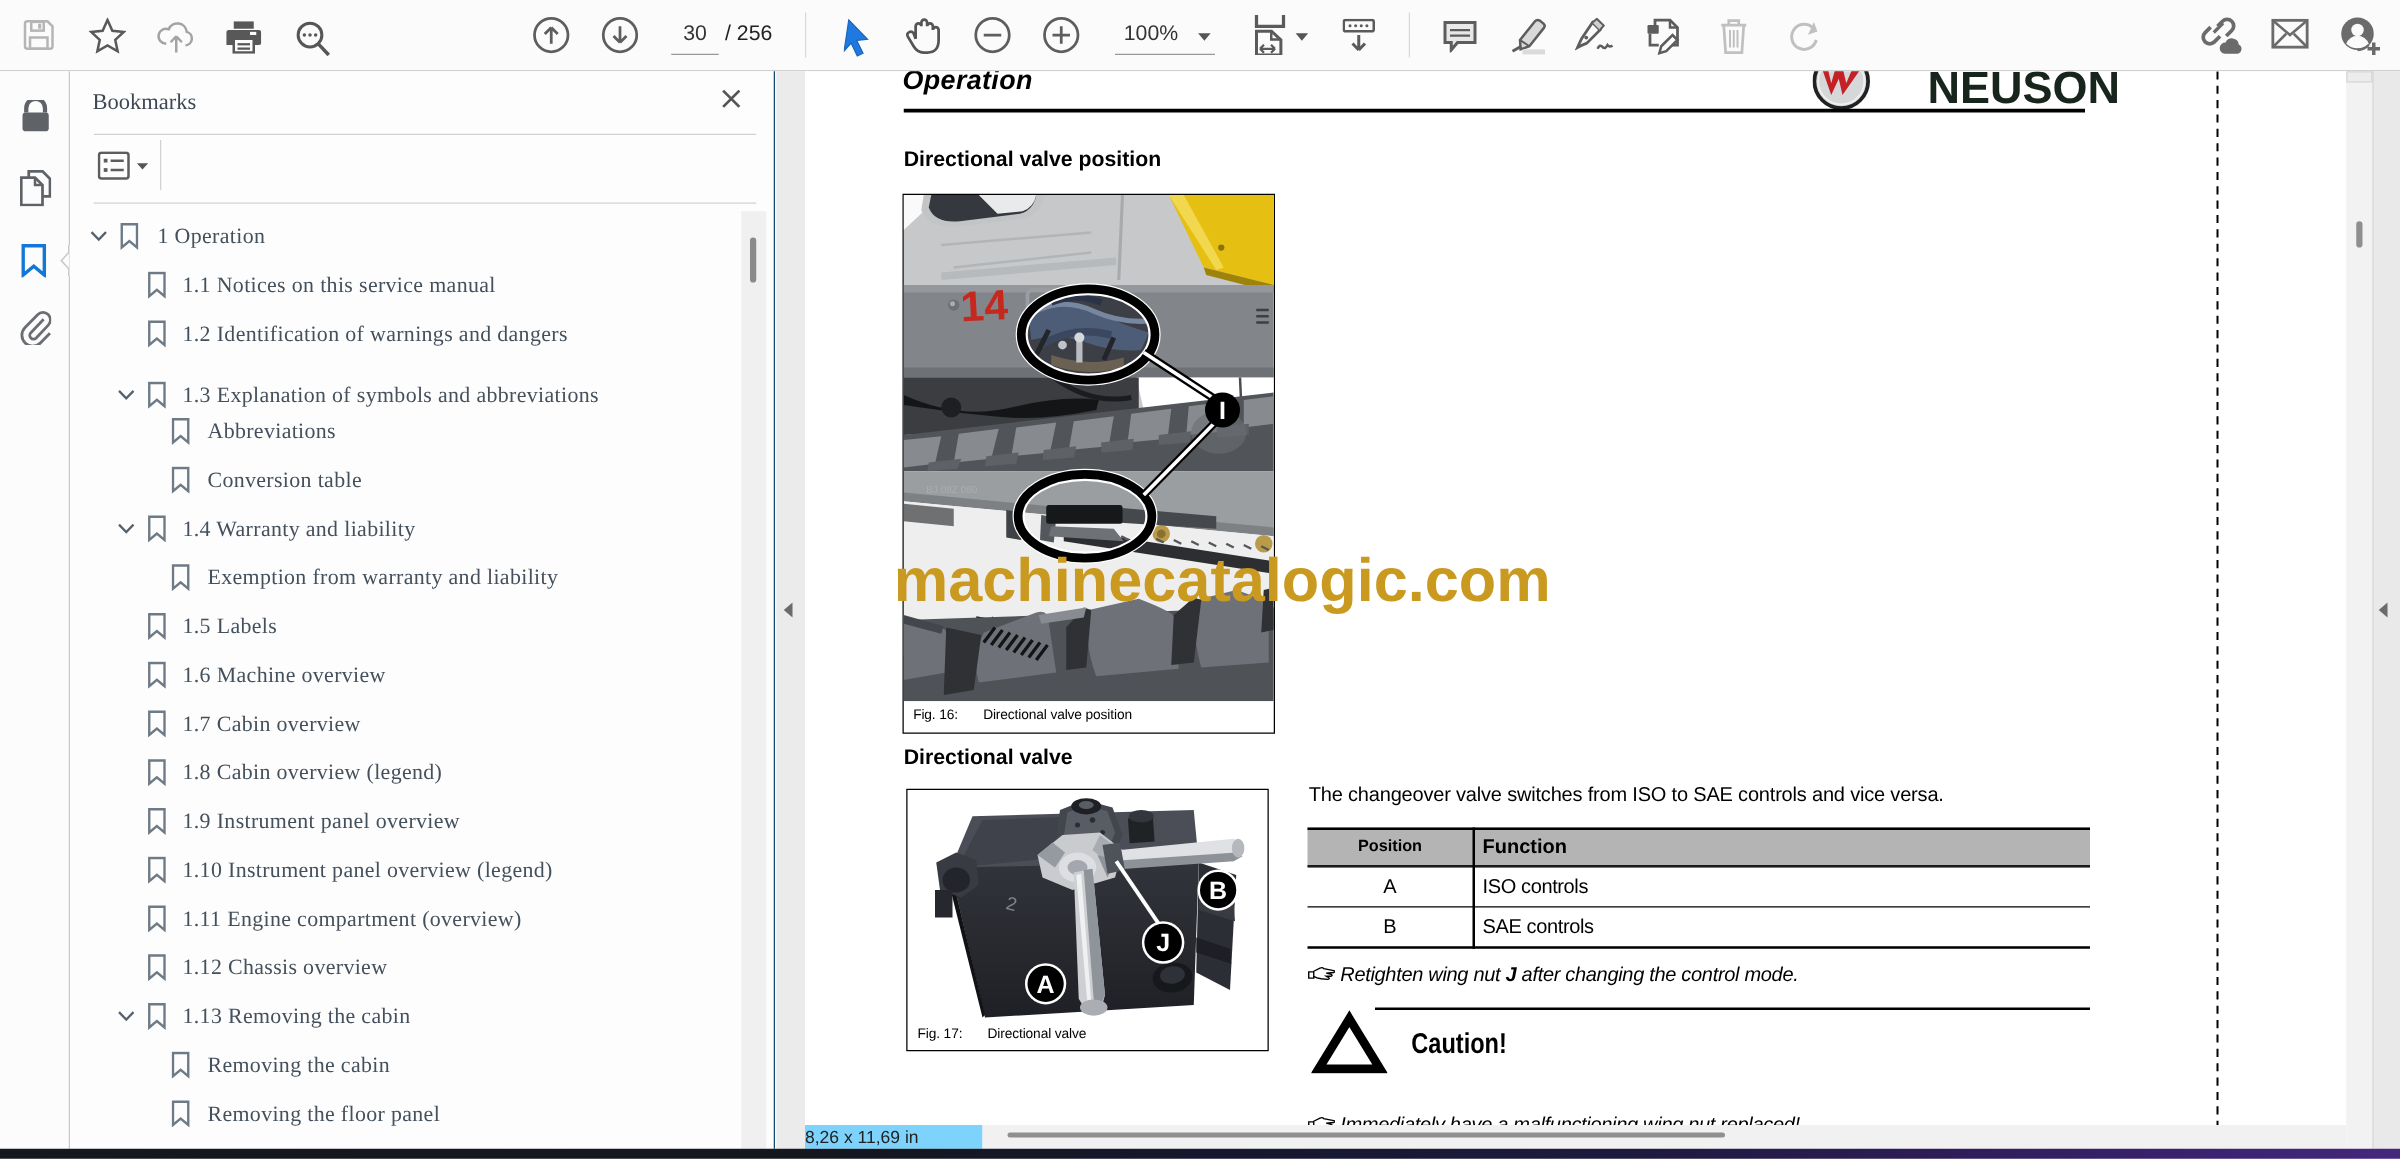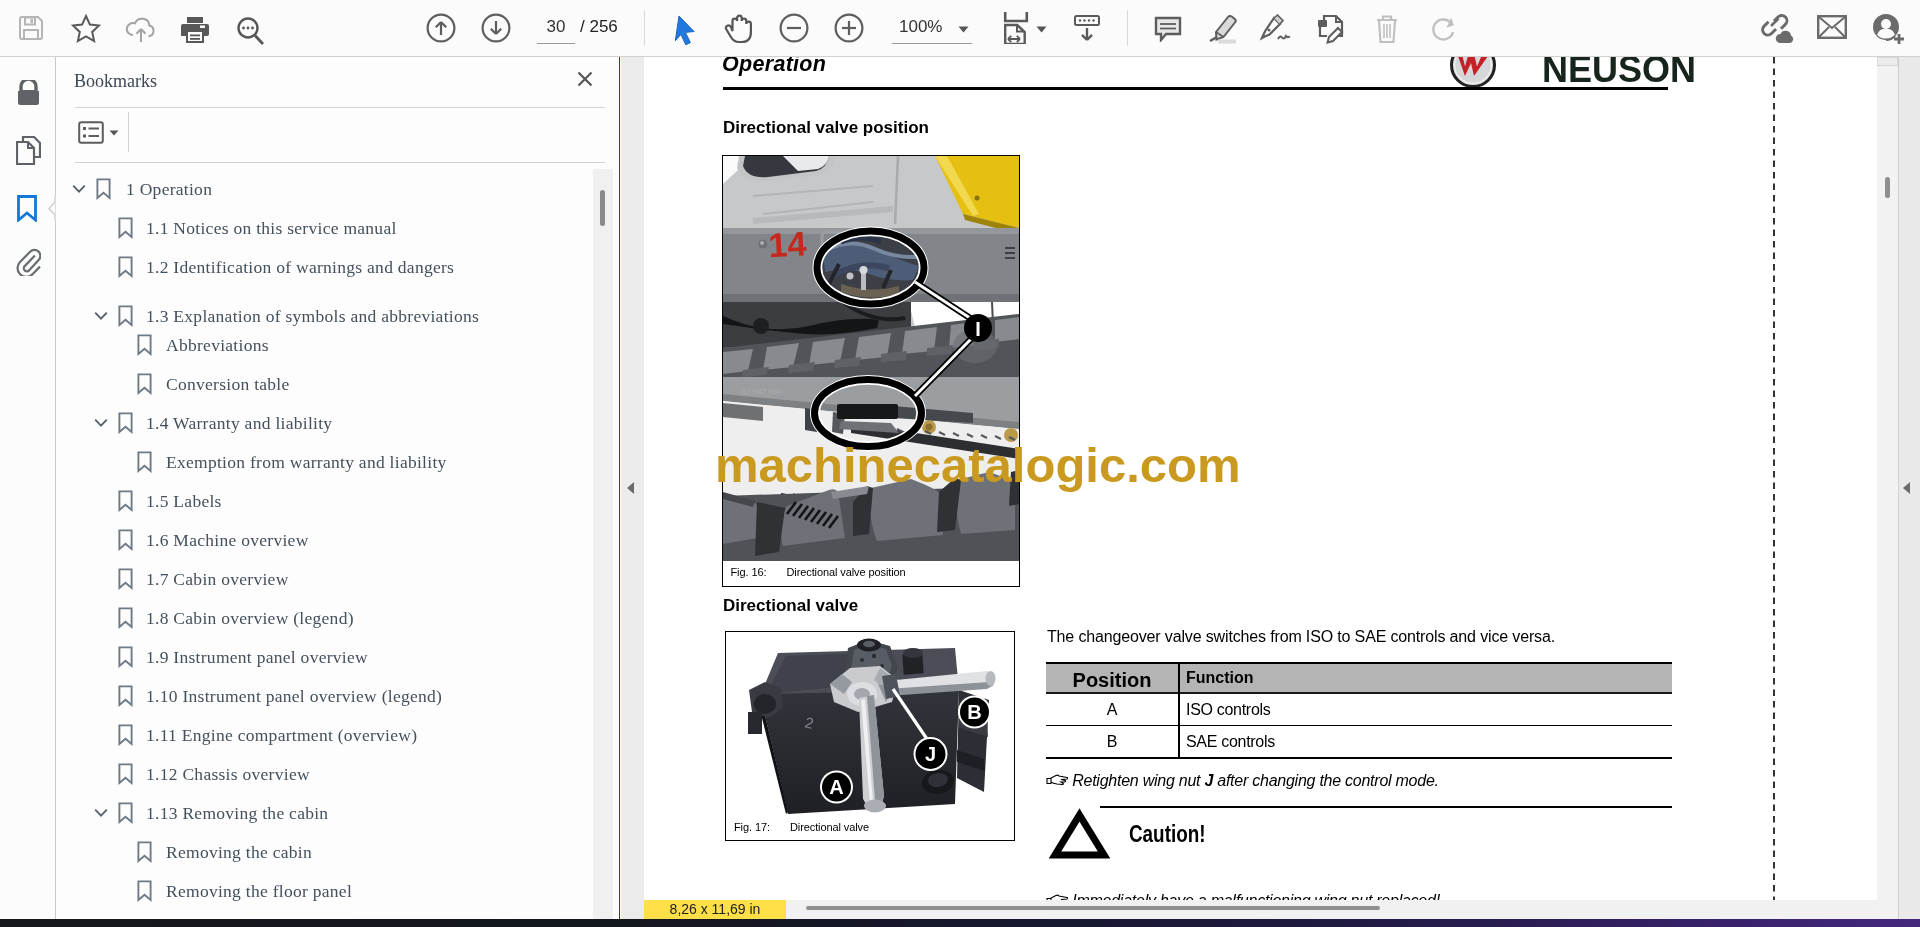--- a/index.html
+++ b/index.html
@@ -22,21 +22,21 @@
 .bkic{position:absolute;top:50%;transform:translateY(-50%);}
 
 #gutter{position:absolute;left:621px;top:57px;width:23px;height:862px;background:#ebebeb;}
 
 #page{position:absolute;left:644px;top:57px;width:1233px;height:843px;background:#ffffff;overflow:hidden;}
 #page .t{position:absolute;color:#000;}
 
 #vscroll{position:absolute;left:1877px;top:57px;width:22px;height:862px;background:#f2f2f2;}
 #rightband{position:absolute;left:1899px;top:57px;width:21px;height:862px;background:#e9e9e9;}
 
-#statusA{position:absolute;left:644px;top:900px;width:142px;height:19px;background:#fde047;color:#222;font-size:14px;text-align:center;line-height:19px;}
+#statusA{position:absolute;left:644px;top:900px;width:142px;height:19px;background:#7dd3fc;color:#222;font-size:14px;text-align:left;line-height:19px;}
 #statusB{position:absolute;left:786px;top:900px;width:1091px;height:19px;background:#f1f1f1;}
 #hthumb{position:absolute;left:806px;top:906px;width:574px;height:4px;background:#8f8f8f;border-radius:2px;}
 
 #taskbar{position:absolute;left:0;top:919px;width:1920px;height:8px;background:linear-gradient(90deg,#15191d 0%,#14171f 35%,#171831 55%,#1e1a3e 68%,#2c1d55 80%,#3a2370 92%,#44287c 100%);}
 </style>
 </head>
 <body>
 <div id="app">
 <div id="toolbar">
 
@@ -592,21 +592,21 @@
     <div class="abs" style="left:8px;top:189px;font-size:11px;letter-spacing:-0.1px;color:#000;">Fig. 17:</div>
         <div class="abs" style="left:64px;top:189px;font-size:11px;letter-spacing:-0.1px;color:#000;">Directional valve</div>
   </div>
 
   <div class="t" style="left:403px;top:570.5px;font-size:16px;letter-spacing:-0.15px;">The changeover valve switches from ISO to SAE controls and vice versa.</div>
   <div class="abs" style="left:402px;top:604.5px;width:626px;height:97px;">
     <div class="abs" style="left:0;top:0;width:626px;height:32px;background:#b4b4b4;border-top:2px solid #000;border-bottom:2px solid #1a1a1a;box-sizing:border-box;"></div>
     <div class="abs" style="left:0;top:32px;width:626px;height:32px;border-bottom:1px solid #000;box-sizing:border-box;"></div>
     <div class="abs" style="left:0;top:64px;width:626px;height:33px;border-bottom:2px solid #000;box-sizing:border-box;"></div>
     <div class="abs" style="left:132px;top:0;width:1.5px;height:97px;background:#000;"></div>
-    <div class="abs" style="left:0;top:7px;width:132px;text-align:center;font-size:20px;font-weight:bold;color:#000;">Position</div>
+    <div class="abs" style="left:0;top:7px;width:132px;text-align:center;font-size:13px;font-weight:bold;color:#000;">Position</div>
     <div class="abs" style="left:140px;top:7px;font-size:16px;font-weight:bold;color:#000;">Function</div>
     <div class="abs" style="left:0;top:39px;width:132px;text-align:center;font-size:16px;color:#000;">A</div>
     <div class="abs" style="left:140px;top:39px;font-size:16px;letter-spacing:-0.3px;color:#000;">ISO controls</div>
     <div class="abs" style="left:0;top:71px;width:132px;text-align:center;font-size:16px;color:#000;">B</div>
     <div class="abs" style="left:140px;top:71px;font-size:16px;letter-spacing:-0.3px;color:#000;">SAE controls</div>
   </div>
   <div class="t" style="left:402px;top:714.5px;font-size:16px;letter-spacing:-0.25px;font-style:italic;"><svg width="22" height="13" viewBox="0 0 22 13" style="vertical-align:-1px">
           <path d="M1 4.5 h4 v5 h-4 z M5 4 l5-2.5 q2-1 3 0.5 l8 1.5 q2 0.5 0 1.5 l-6 0.5 4 1 q1.5 1 -0.5 1.5 l-3.5 0 2 1.2 q1 1.2 -1 1.3 l-5-0.5 q-4-0.5 -6-2 z" fill="none" stroke="#000" stroke-width="1.1"></path>
         </svg> Retighten wing nut <b>J</b> after changing the control mode.</div>
   <div class="abs" style="left:456px;top:749px;width:572px;height:1.5px;background:#000;"></div>

